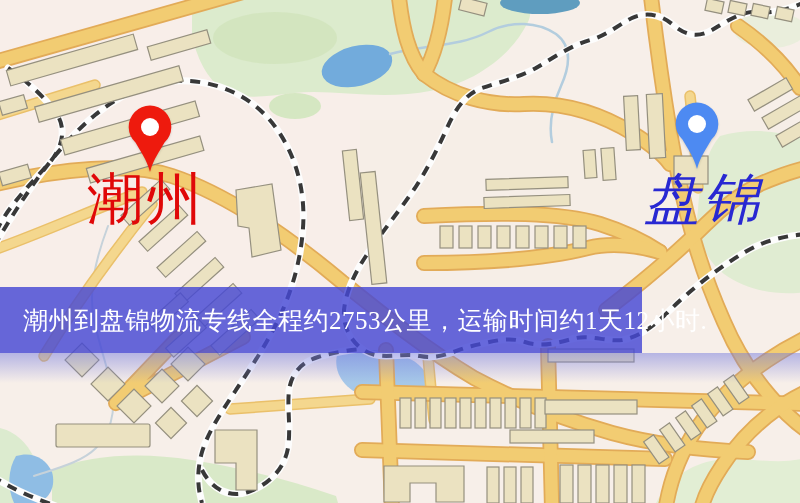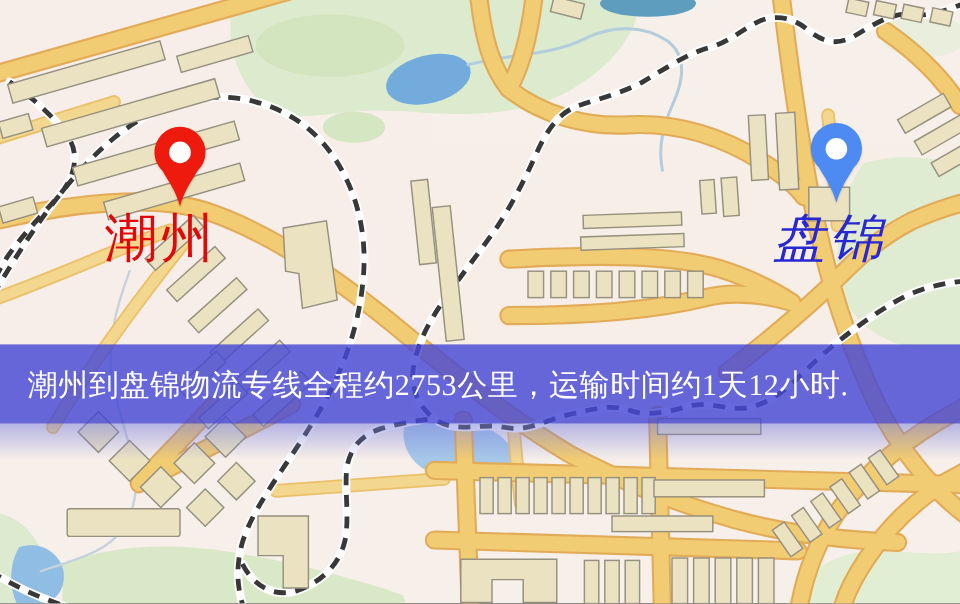--- a/index.html
+++ b/index.html
@@ -8,26 +8,26 @@
     background:#f7efe9;
     font-family:"Liberation Sans","DejaVu Sans",sans-serif;
   }
   .map-art{position:absolute;left:0;top:0;width:800px;height:503px;display:block;}
   .pin{position:absolute;width:56px;height:72px;}
   .pin svg{display:block;filter:drop-shadow(0 1px 1px rgba(0,0,0,.15));}
   .pin-origin{left:122px;top:102px;}
   .pin-dest{left:669px;top:99px;}
   .place-label{
     position:absolute;font-family:"Liberation Serif","DejaVu Serif",serif;
-    font-size:44px;line-height:46px;font-weight:400;letter-spacing:3px;white-space:nowrap;
+    font-size:56px;line-height:46px;font-weight:400;letter-spacing:3px;white-space:nowrap;
   }
   .origin-label{left:87px;top:176px;color:#e00808;}
   .dest-label{left:644px;top:176px;color:#2828d2;font-style:italic;}
   .banner{
-    position:absolute;left:0;top:287px;width:800px;height:66px;
+    position:absolute;left:0;top:287px;width:642px;height:66px;
     background:rgba(70,72,212,0.82);
     display:flex;align-items:center;box-sizing:border-box;padding-left:23px;
   }
   .banner-text{
     font-family:"Liberation Serif","DejaVu Serif",serif;
     font-size:25px;color:#ffffff;letter-spacing:0.5px;white-space:nowrap;
   }
   .banner-fade{
     position:absolute;left:0;top:353px;width:800px;height:30px;
     background:linear-gradient(rgba(116,122,222,0.5),rgba(116,122,222,0));

